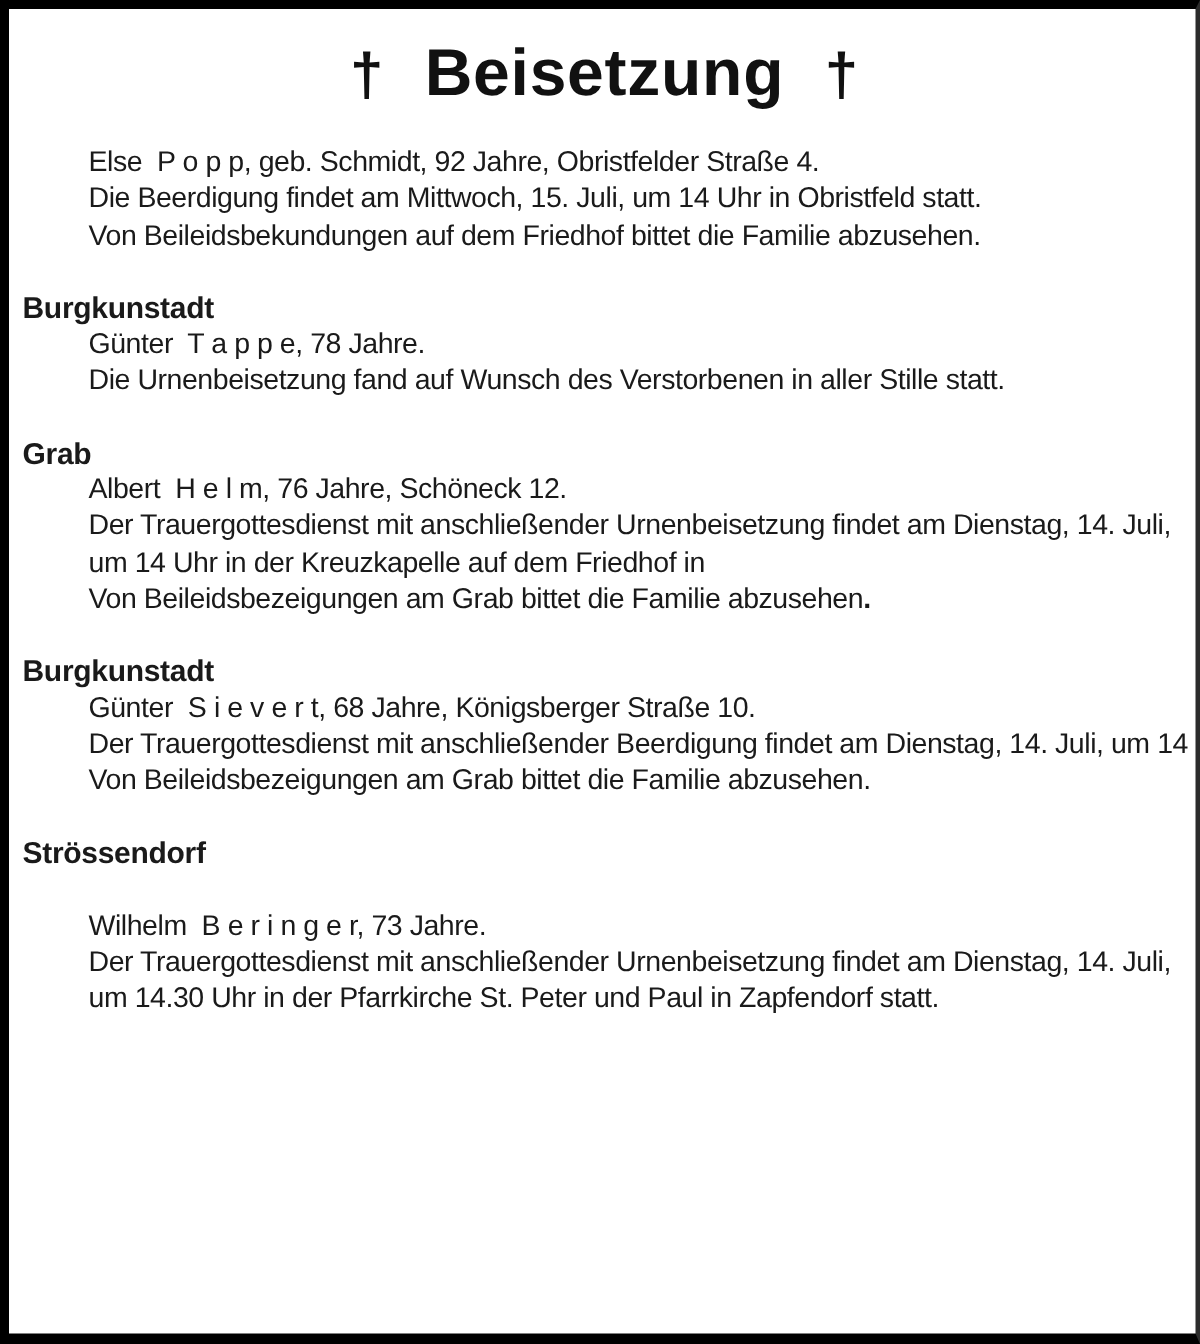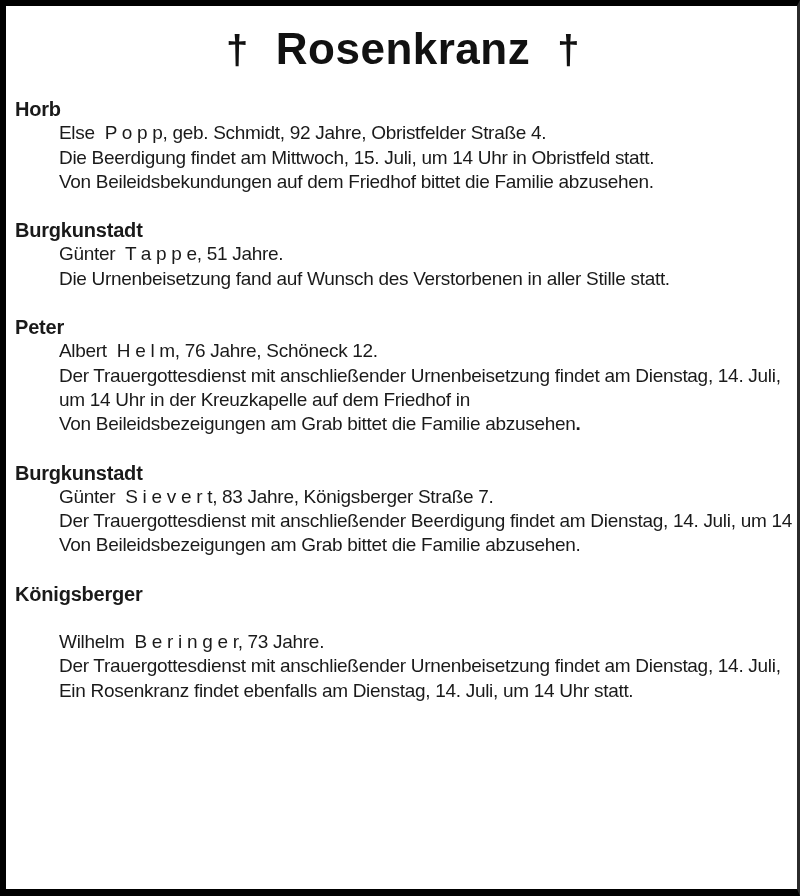--- a/index.html
+++ b/index.html
@@ -60,55 +60,54 @@
     font-weight: 700;
   }
 </style>
 </head>
 <body>
 
 <div class="page">
 
   <div class="title">
     <span class="cross">†</span>
-    <span>Rosenkranz</span>
+    <span>Beisetzung</span>
     <span class="cross">†</span>
   </div>
 
   <div class="section">
-    <div class="section-heading">Horb</div>
     <div class="line"><span>Else  P o p p, geb. Schmidt, 92 Jahre, Obristfelder Straße 4.</span><span class="bold-suffix"></span></div>
     <div class="line"><span>Die Beerdigung findet am Mittwoch, 15. Juli, um 14 Uhr in Obristfeld statt.</span><span class="bold-suffix"></span></div>
     <div class="line"><span>Von Beileidsbekundungen auf dem Friedhof bittet die Familie abzusehen.</span><span class="bold-suffix"></span></div>
   </div>
 
   <div class="section">
     <div class="section-heading">Burgkunstadt</div>
-    <div class="line"><span>Günter  T a p p e, 51 Jahre.</span><span class="bold-suffix"></span></div>
+    <div class="line"><span>Günter  T a p p e, 78 Jahre.</span><span class="bold-suffix"></span></div>
     <div class="line"><span>Die Urnenbeisetzung fand auf Wunsch des Verstorbenen in aller Stille statt.</span><span class="bold-suffix"></span></div>
   </div>
 
   <div class="section">
-    <div class="section-heading">Peter</div>
+    <div class="section-heading">Grab</div>
     <div class="line"><span>Albert  H e l m, 76 Jahre, Schöneck 12.</span><span class="bold-suffix"></span></div>
     <div class="line"><span>Der Trauergottesdienst mit anschließender Urnenbeisetzung findet am Dienstag, 14. Juli,</span><span class="bold-suffix"></span></div>
     <div class="line"><span>um 14 Uhr in der Kreuzkapelle auf dem Friedhof in</span><span class="bold-suffix"></span></div>
     <div class="line"><span>Von Beileidsbezeigungen am Grab bittet die Familie abzusehen</span><span class="bold-suffix">.</span></div>
   </div>
 
   <div class="section">
     <div class="section-heading">Burgkunstadt</div>
-    <div class="line"><span>Günter  S i e v e r t, 83 Jahre, Königsberger Straße 7.</span><span class="bold-suffix"></span></div>
+    <div class="line"><span>Günter  S i e v e r t, 68 Jahre, Königsberger Straße 10.</span><span class="bold-suffix"></span></div>
     <div class="line"><span>Der Trauergottesdienst mit anschließender Beerdigung findet am Dienstag, 14. Juli, um 14</span><span class="bold-suffix"></span></div>
     <div class="line"><span>Von Beileidsbezeigungen am Grab bittet die Familie abzusehen.</span><span class="bold-suffix"></span></div>
   </div>
 
   <div class="section">
-    <div class="section-heading">Königsberger</div>
+    <div class="section-heading">Strössendorf</div>
   </div>
 
   <div class="section">
     <div class="line"><span>Wilhelm  B e r i n g e r, 73 Jahre.</span><span class="bold-suffix"></span></div>
     <div class="line"><span>Der Trauergottesdienst mit anschließender Urnenbeisetzung findet am Dienstag, 14. Juli,</span><span class="bold-suffix"></span></div>
-    <div class="line"><span>Ein Rosenkranz findet ebenfalls am Dienstag, 14. Juli, um 14 Uhr statt.</span><span class="bold-suffix"></span></div>
+    <div class="line"><span>um 14.30 Uhr in der Pfarrkirche St. Peter und Paul in Zapfendorf statt.</span><span class="bold-suffix"></span></div>
   </div>
 
 </div>
 
 </body></html>

